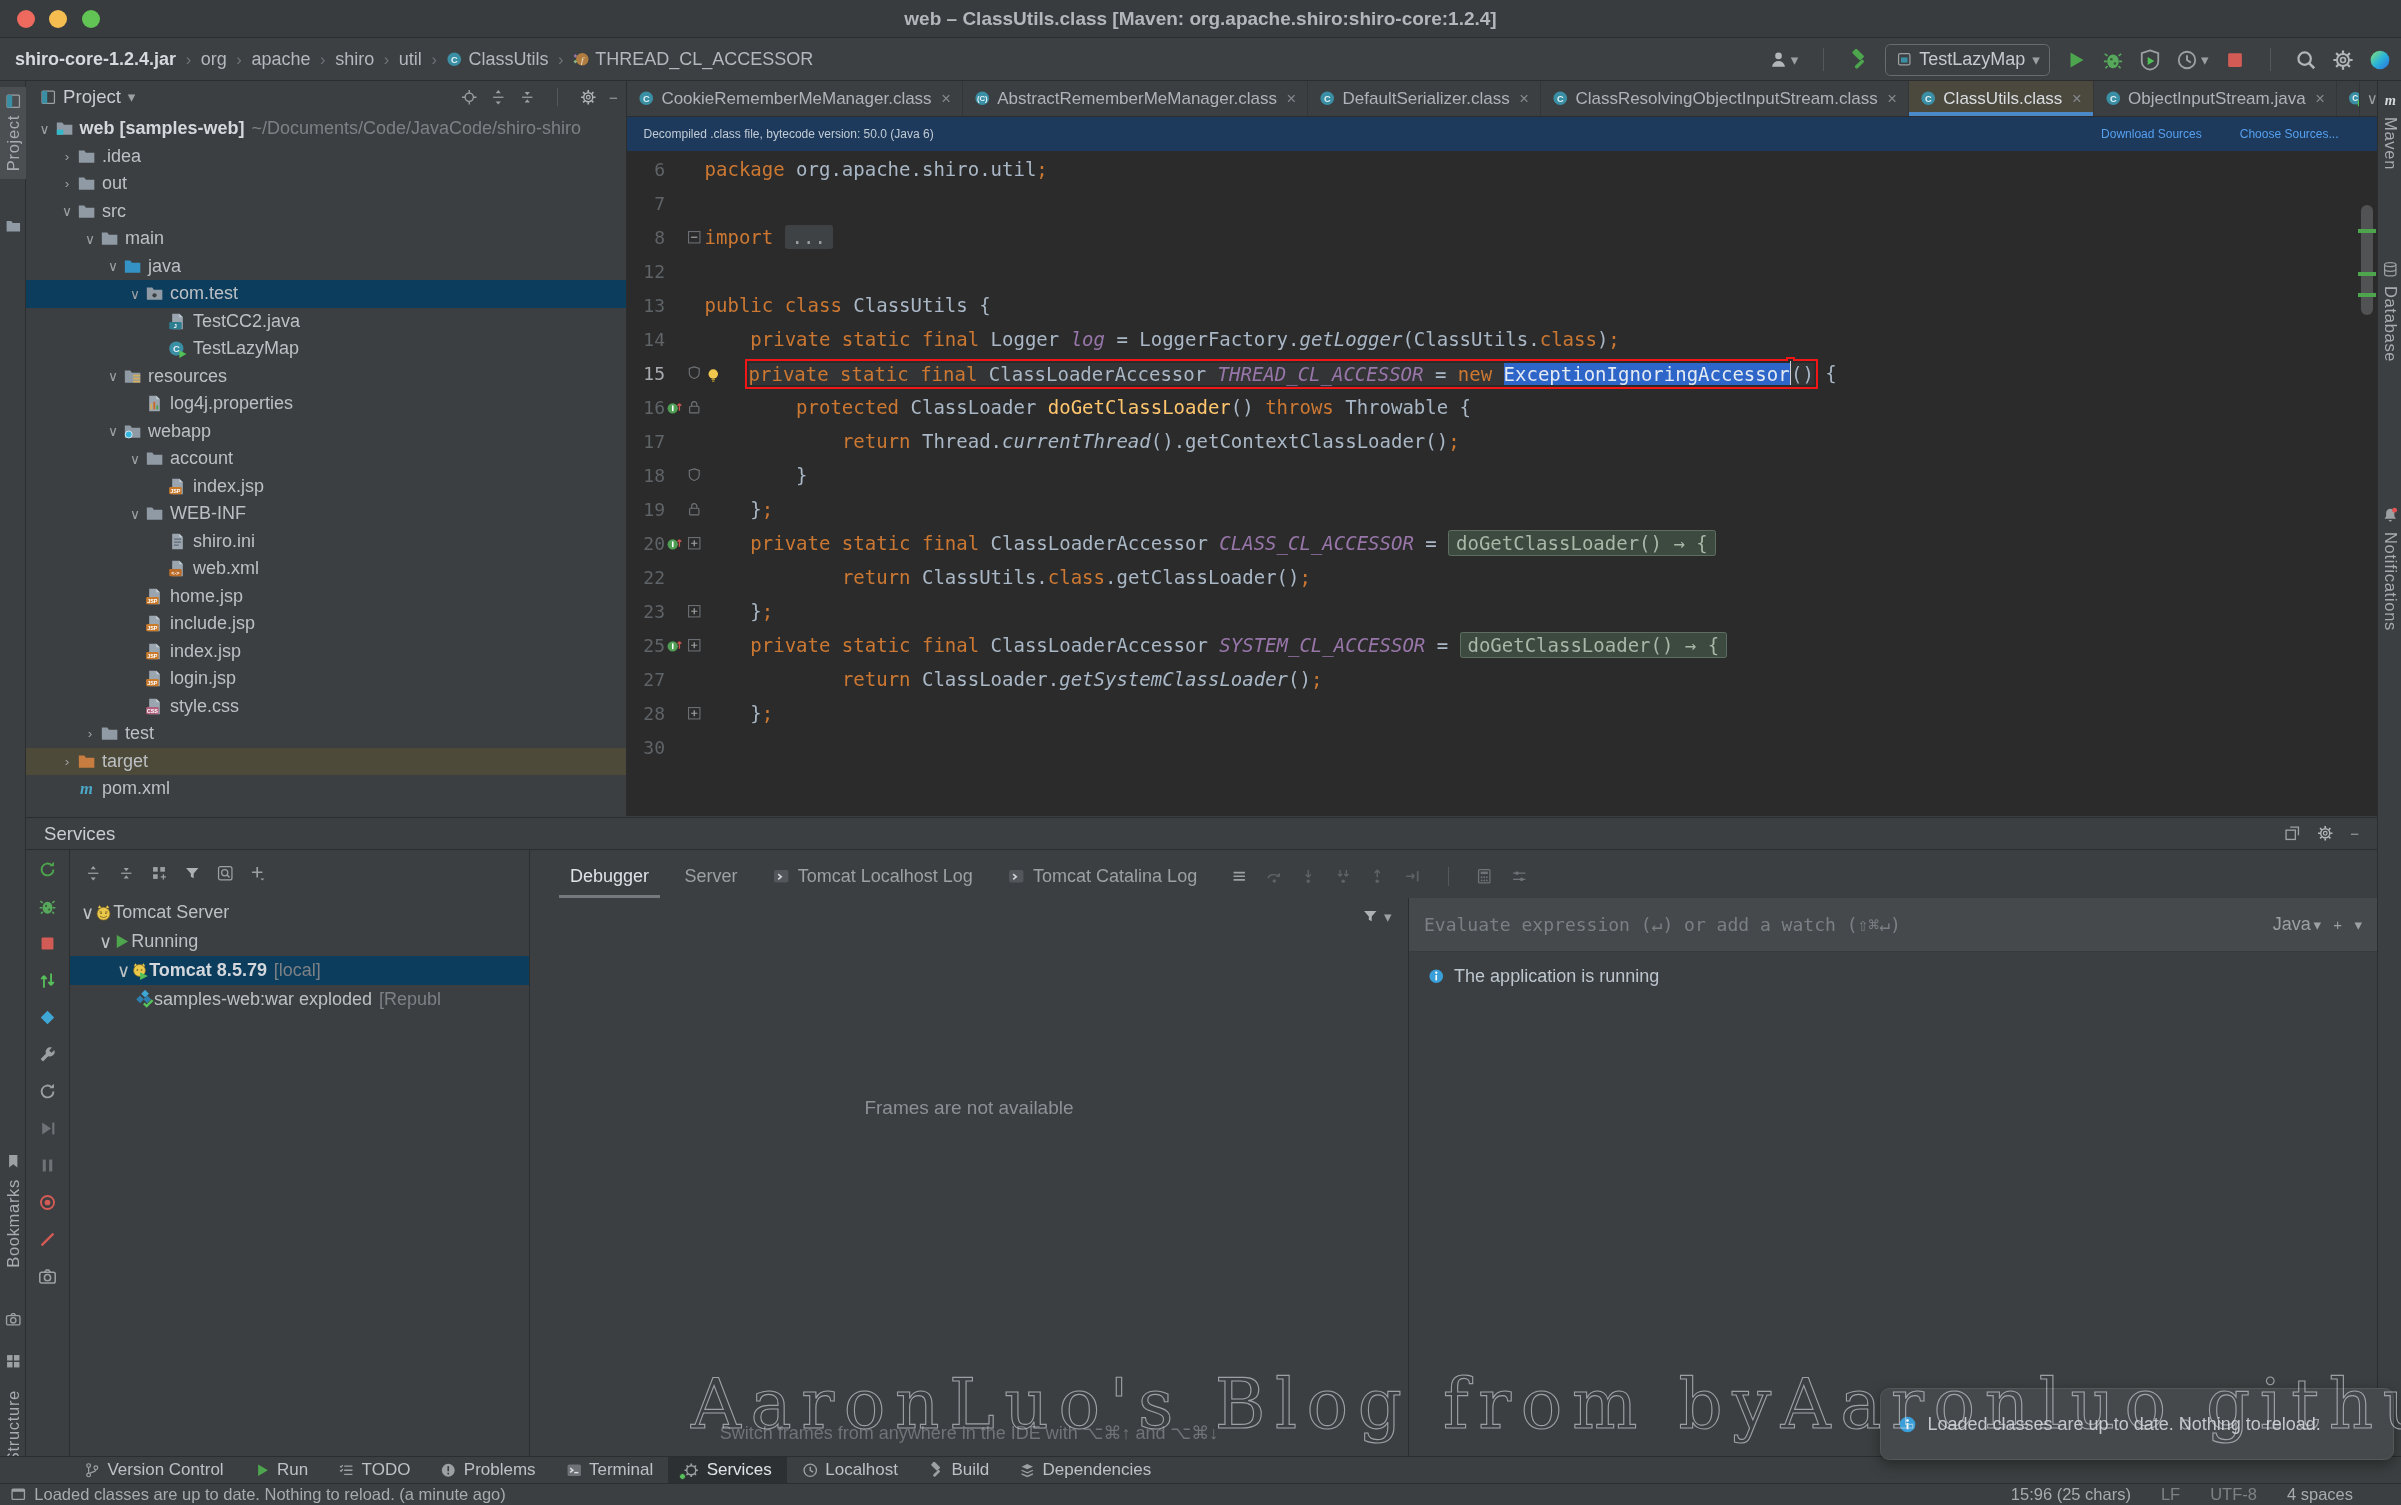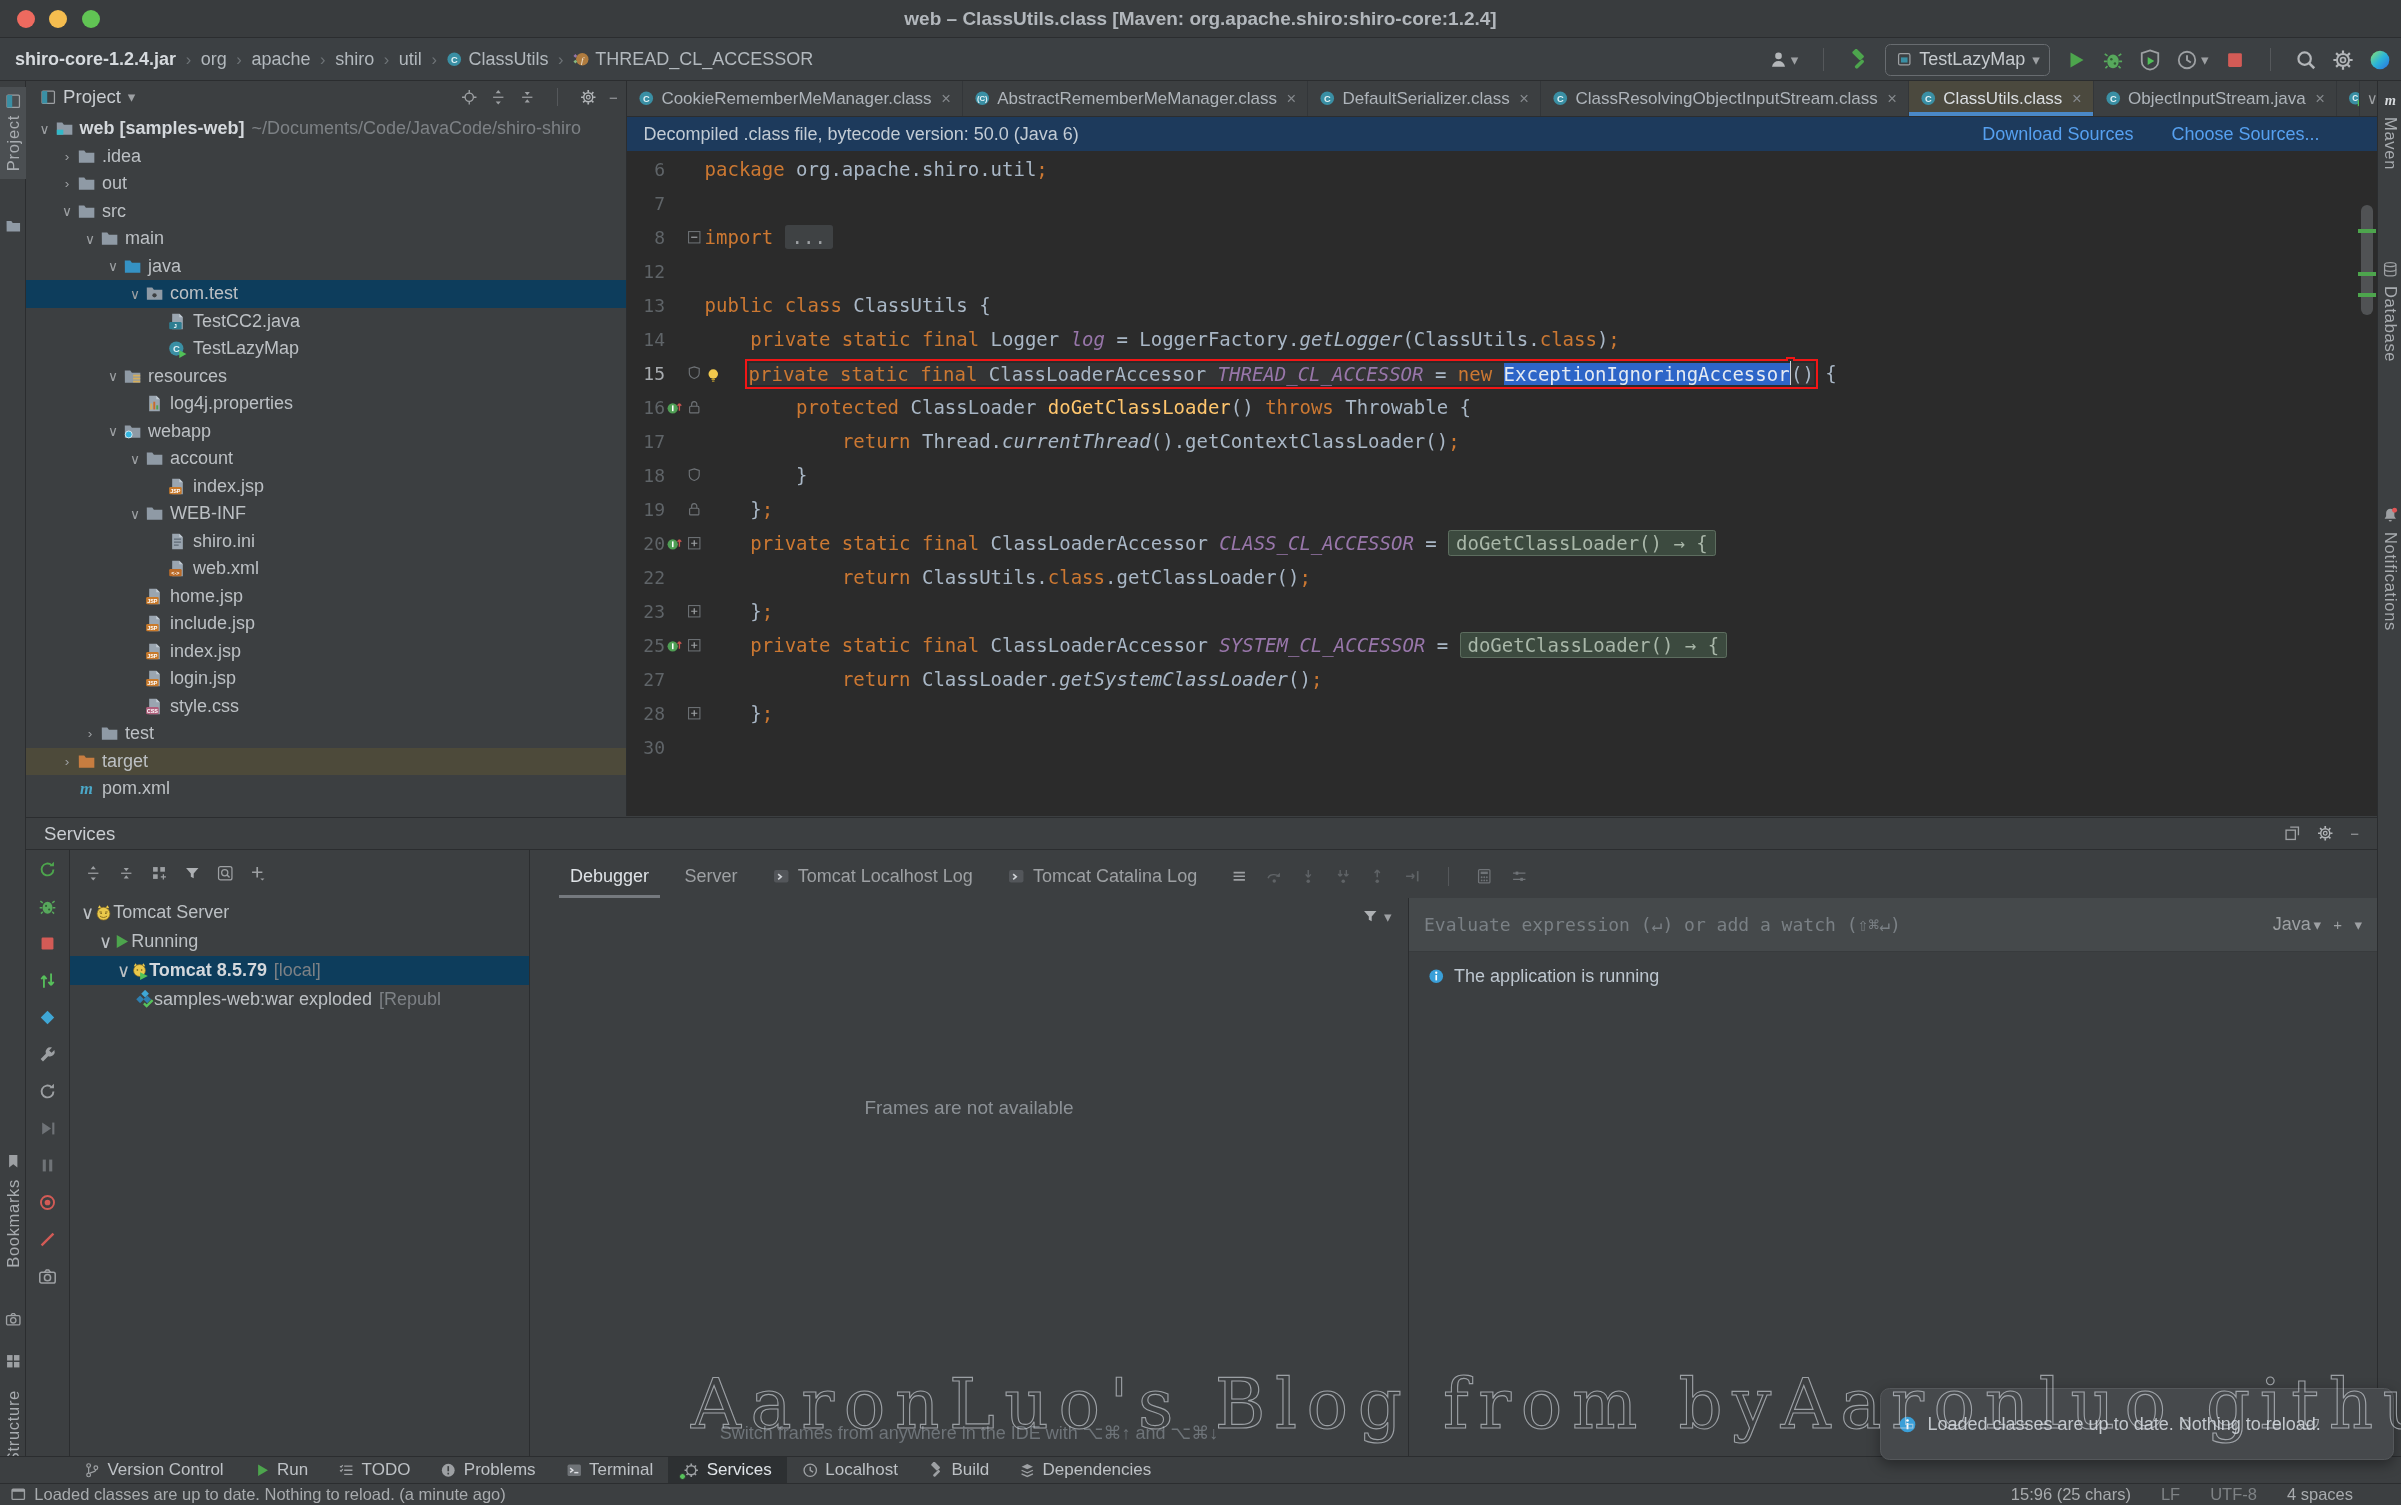--- a/index.html
+++ b/index.html
@@ -59,22 +59,22 @@
 
   
   #editor { left:627px; top:81px; width:1750px; height:735px; background:#2b2b2b; }
   #editor-tabs { height:36px; background:#3c3f41; display:flex; align-items:stretch; border-bottom:0.7px solid #2b2d2f; }
   .etab { display:flex; align-items:center; gap:6.9px; padding:0 11px; font-size:17px; color:#aeb4ba; border-right:0.7px solid #333639; position:relative; }
   .etab .close { color:#85898d; font-size:16.5px; margin-left:2.7px; }
   .etab.active { background:#4b493e; color:#dadee2; }
   .etab.active::after { content:""; position:absolute; left:0; right:0; bottom:0; height:4.1px; background:#4a88c7; }
   #tab-extras { display:flex; align-items:center; gap:9.6px; padding:0 6.9px; margin-left:auto; color:#9da0a3; }
 
-  #decompile-banner { height:34px; background:#1d3a5c; display:flex; align-items:center; padding:0 16.5px; font-size:18px; color:#c2cbd4; }
-  #banner-links { margin-left:auto; display:flex; gap:38px; margin-right:41px; }
+  #decompile-banner { height:34px; background:#1d3a5c; display:flex; align-items:center; padding:0 16.5px; font-size:12px; color:#c2cbd4; }
+  #banner-links { margin-left:auto; display:flex; gap:38px; margin-right:22px; }
   #banner-links span { color:#56a0f0; }
 
   #code { position:absolute; top:71px; left:0; right:0; bottom:0; font-family:"DejaVu Sans Mono",monospace; font-size:19px; }
   .cl { height:34px; display:flex; align-items:center; }
   .lnum { width:38px; flex:none; text-align:right; color:#5f6468; font-size:18px; }
   .gmark { width:19px; flex:none; display:flex; justify-content:center; }
   .gfold { width:20.6px; flex:none; display:flex; justify-content:center; }
   .ctext { white-space:pre; color:#a9b7c6; }
   .tok-kw { color:#cc7832; }
   .tok-pl { color:#a9b7c6; }

